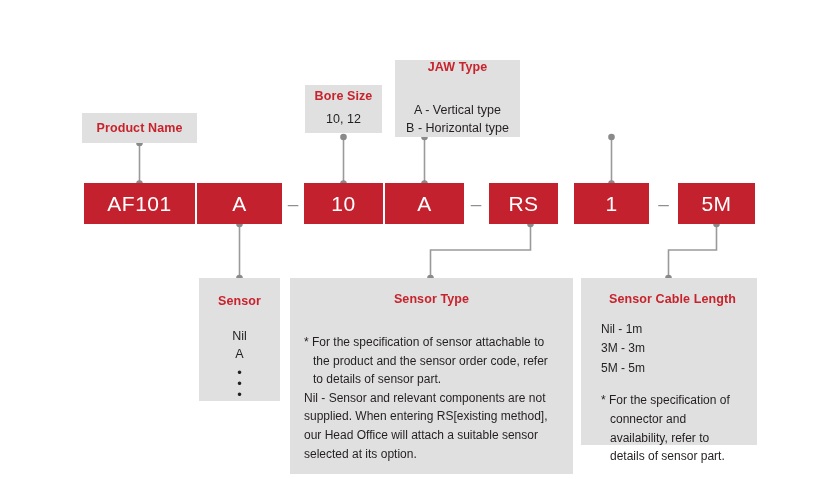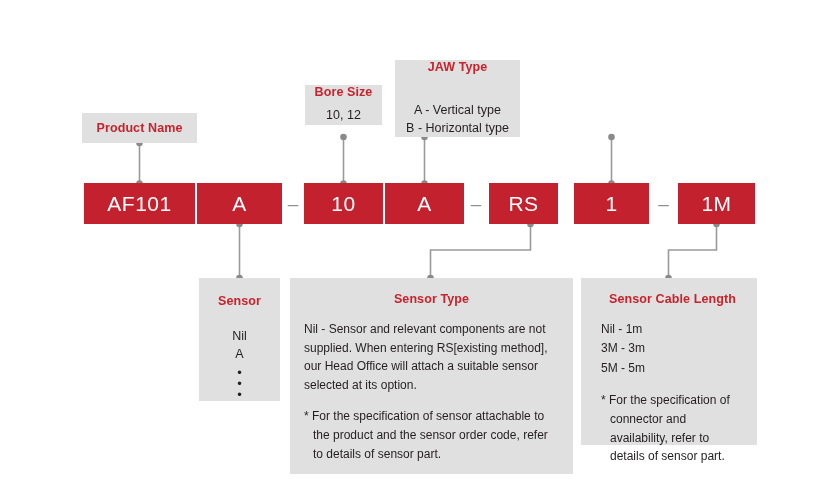--- a/index.html
+++ b/index.html
@@ -141,21 +141,21 @@
         <circle cx="430.5" cy="278" r="3.3"></circle>
       <circle cx="716.5" cy="224" r="3.3"></circle>
         <circle cx="668.5" cy="278" r="3.3"></circle>
     </g>
   </svg>
 
   <div class="abs card" style="left:82px; top:113px; width:115px; height:30px;">
     <div class="card-title">Product Name</div>
   </div>
 
-  <div class="abs card" style="left:305px; top:85px; width:77px; height:40px; gap:6px;">
+  <div class="abs card" style="left:305px; top:85px; width:77px; height:48px; gap:6px;">
     <div class="card-title">Bore Size</div>
     <div class="card-lines">10, 12</div>
   </div>
 
   <div class="abs card" style="left:395px; top:60px; width:125px; height:77px; gap:26px;">
     <div class="card-title">JAW Type</div>
     <div class="card-lines">
       <div>A - Vertical type</div>
       <div>B - Horizontal type</div>
     </div>
@@ -192,40 +192,40 @@
 
   <div class="abs chip" style="left:574px; top:183px; width:75px; height:41px;">
     <span>1</span>
   </div>
 
   <div class="abs sep" style="left:649px; top:183px; width:29px; height:41px;">
     <span>–</span>
   </div>
 
   <div class="abs chip" style="left:678px; top:183px; width:77px; height:41px;">
-    <span>1M</span>
+    <span>5M</span>
   </div>
 
   <div class="abs card" style="left:199px; top:278px; width:81px; height:123px; justify-content:flex-start; padding-top:16px;">
     <div class="card-title">Sensor</div>
     <div class="card-lines" style="margin-top:18px;">
       <div>Nil</div>
       <div>A</div>
     </div>
     <div class="vdots" style="margin-top:5px;">
       <span>•</span>
       <span>•</span>
       <span>•</span>
     </div>
   </div>
 
   <div class="abs card left-align" style="left:290px; top:278px; width:283px; height:196px; justify-content:flex-start; padding:14px 14px 0 14px;">
     <div class="card-title" style="align-self:center; margin-bottom:13px;">Sensor Type</div>
+    <div class="para note" style="margin-top:13px;">* For the specification of sensor attachable to the product and the sensor order code, refer to details of sensor part.</div>
     <div class="para">Nil - Sensor and relevant components are not supplied. When entering RS[existing method], our Head Office will attach a suitable sensor selected at its option.</div>
-    <div class="para note" style="margin-top:13px;">* For the specification of sensor attachable to the product and the sensor order code, refer to details of sensor part.</div>
   </div>
 
   <div class="abs card left-align" style="left:581px; top:278px; width:176px; height:167px; justify-content:flex-start; padding:14px 13px 0 20px;">
     <div class="card-title" style="align-self:center; margin-bottom:13px;">Sensor Cable Length</div>
     <div class="list">
       <div>Nil - 1m</div>
       <div>3M - 3m</div>
       <div>5M - 5m</div>
     </div>
     <div class="para note" style="margin-top:13px;">* For the specification of connector and availability, refer to details of sensor part.</div>

